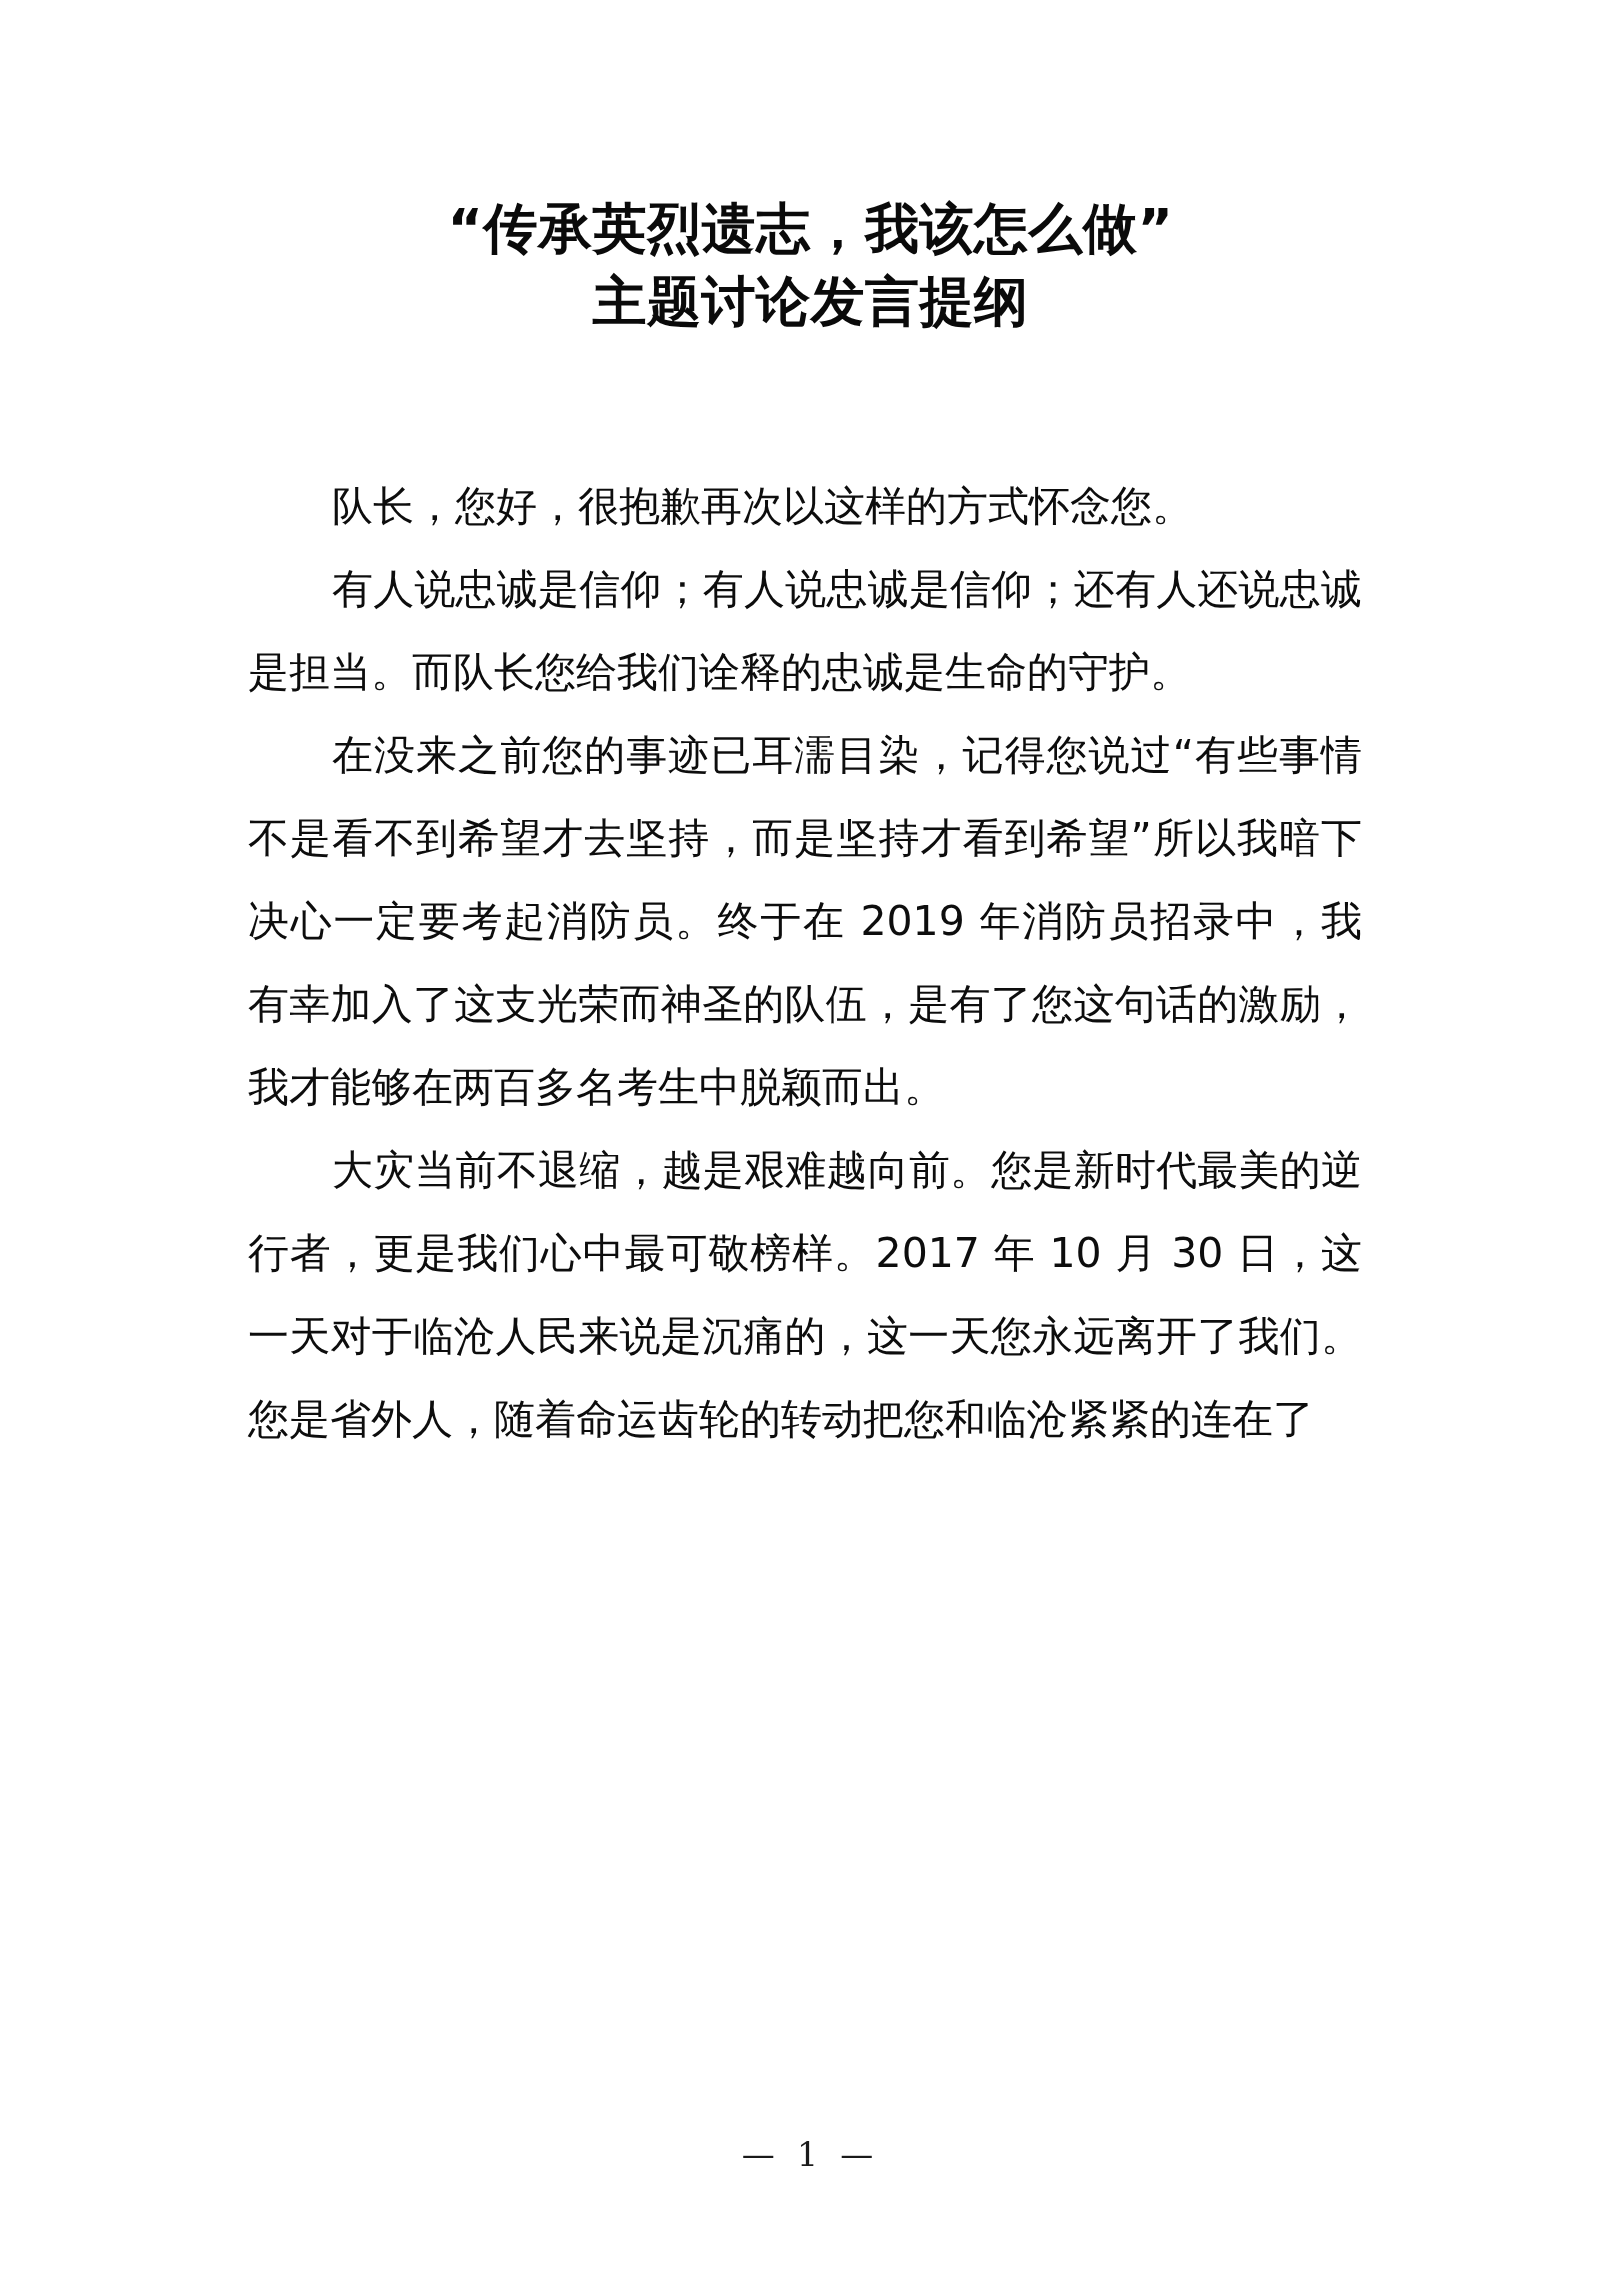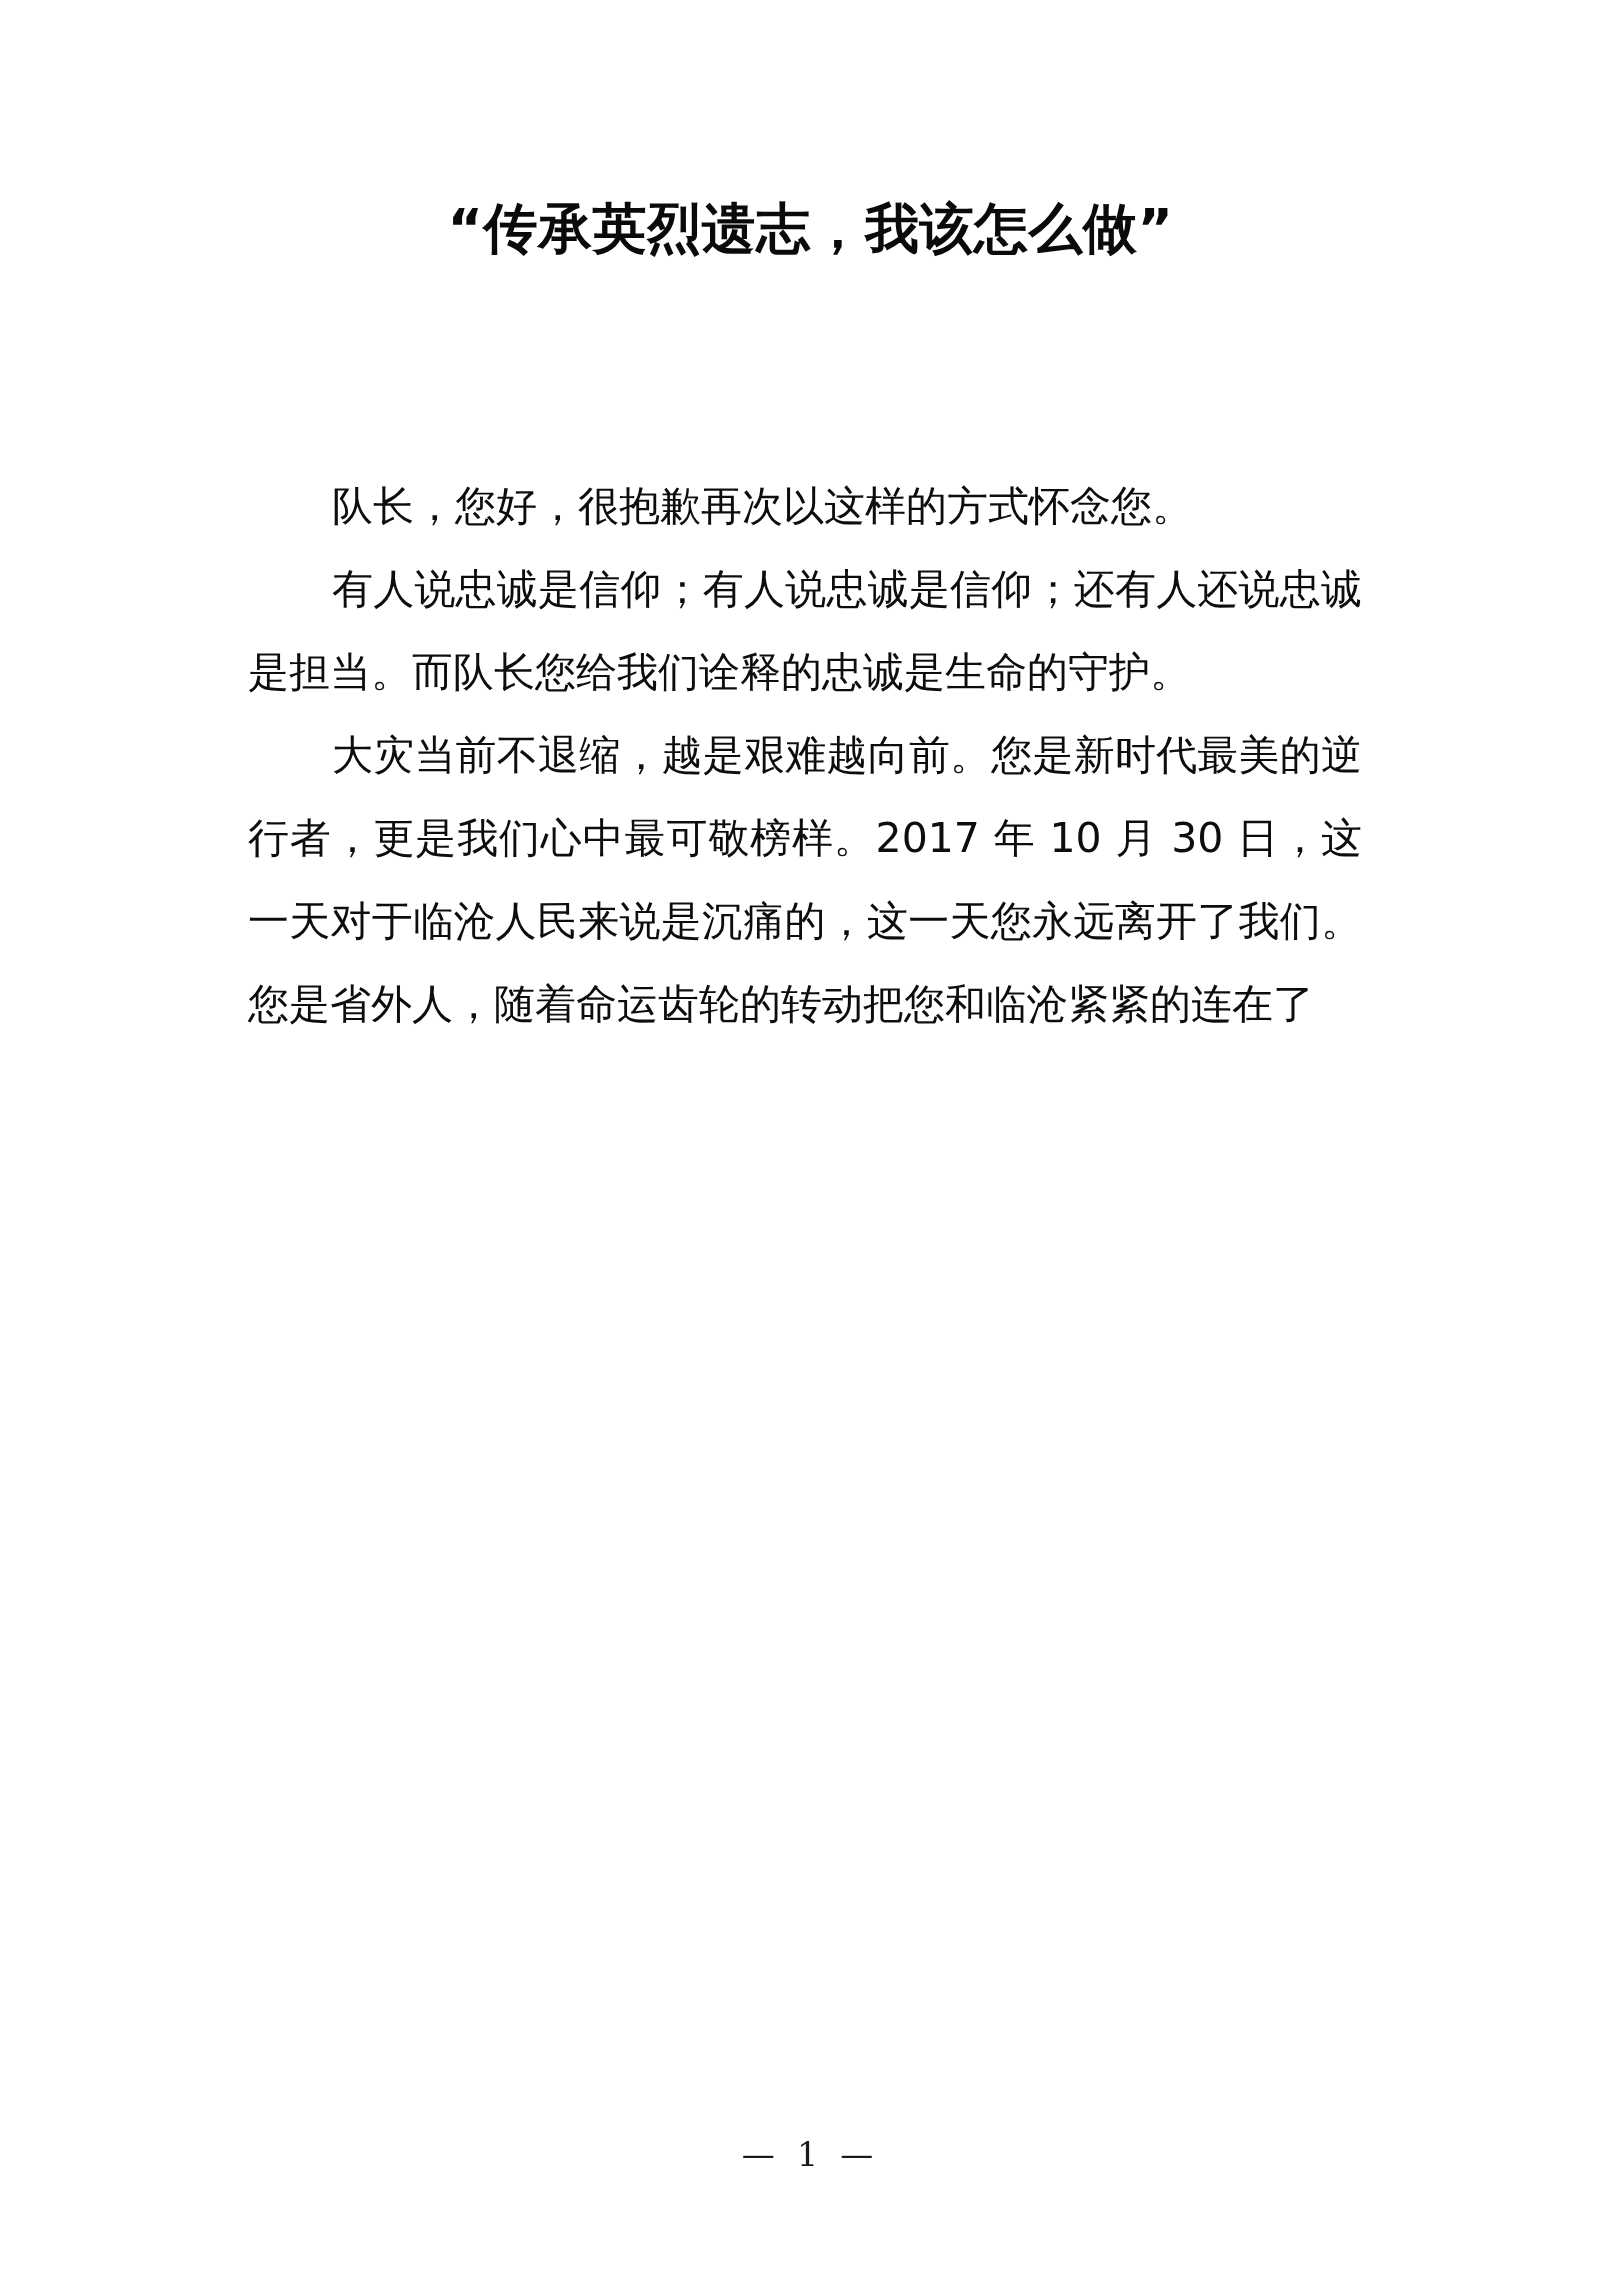--- a/index.html
+++ b/index.html
@@ -74,25 +74,27 @@
     letter-spacing: 5.9px;
   }
 </style>
 </head>
 <body>
 
 <div class="page">
 
   <div class="title-block">
     <div class="doc-title-line">“传承英烈遗志，我该怎么做”</div>
+    <div class="doc-title-line">主题讨论发言提纲</div>
   </div>
 
   <div class="body-block">
     <p class="para">队长，您好，很抱歉再次以这样的方式怀念您。</p>
     <p class="para">有人说忠诚是信仰；有人说忠诚是信仰；还有人还说忠诚是担当。而队长您给我们诠释的忠诚是生命的守护。</p>
+    <p class="para">在没来之前您的事迹已耳濡目染，记得您说过“有些事情不是看不到希望才去坚持，而是坚持才看到希望”所以我暗下决心一定要考起消防员。终于在 2019 年消防员招录中，我有幸加入了这支光荣而神圣的队伍，是有了您这句话的激励，我才能够在两百多名考生中脱颖而出。</p>
     <p class="para">大灾当前不退缩，越是艰难越向前。您是新时代最美的逆行者，更是我们心中最可敬榜样。2017 年 10 月 30 日，这一天对于临沧人民来说是沉痛的，这一天您永远离开了我们。您是省外人，随着命运齿轮的转动把您和临沧紧紧的连在了</p>
   </div>
 
   <div class="footer">
     <span class="footer-text">— 1 —</span>
   </div>
 
 </div>
 
 

